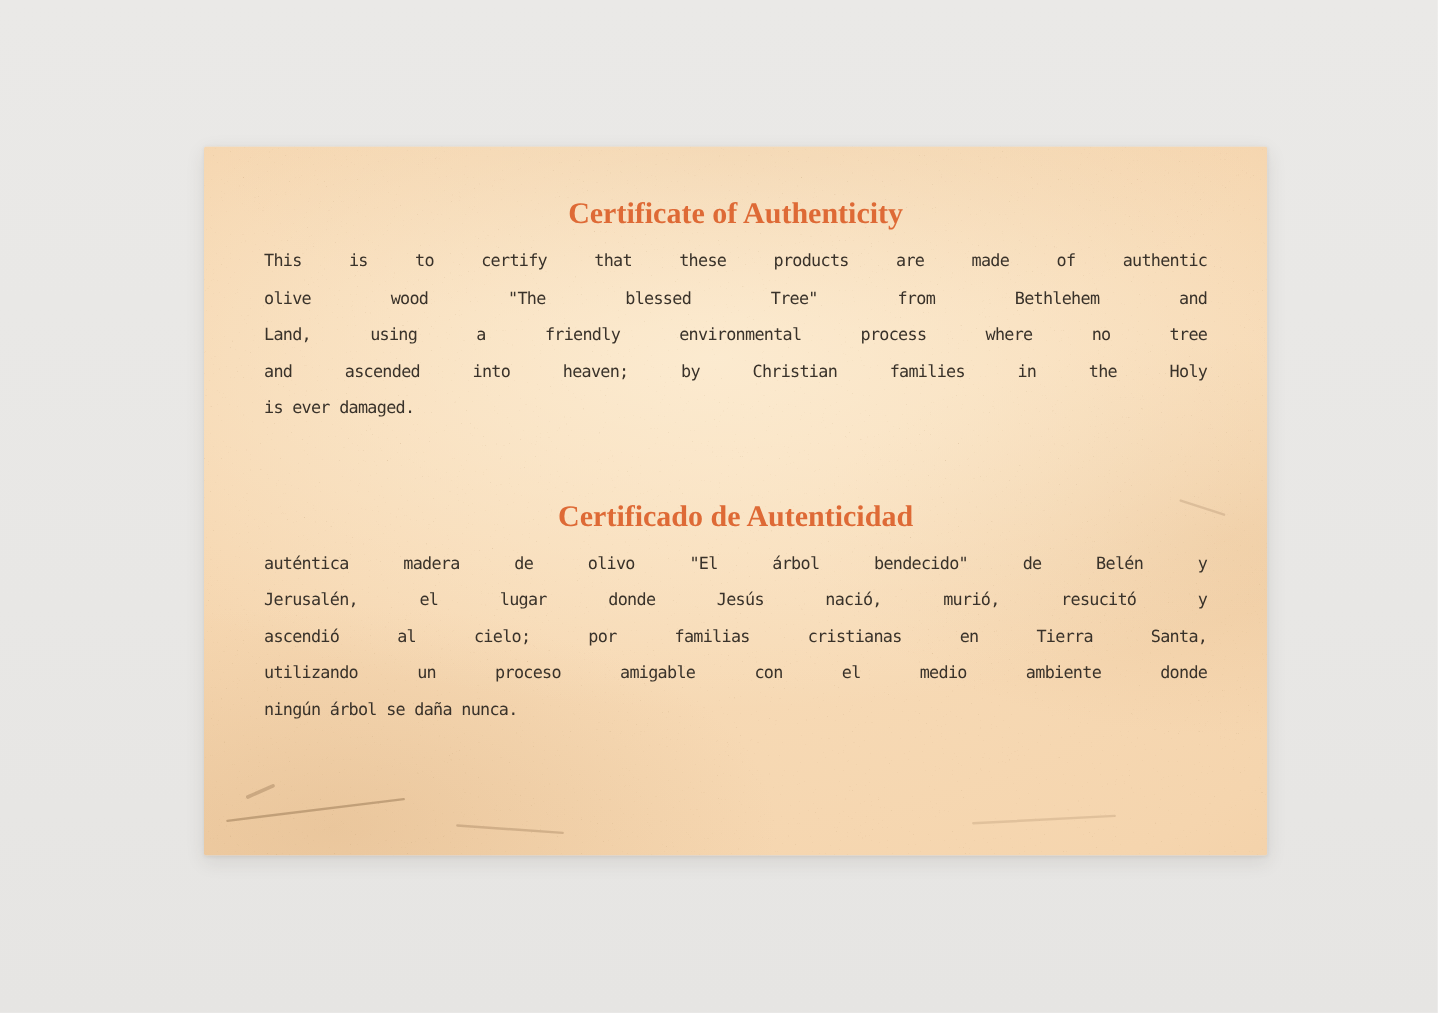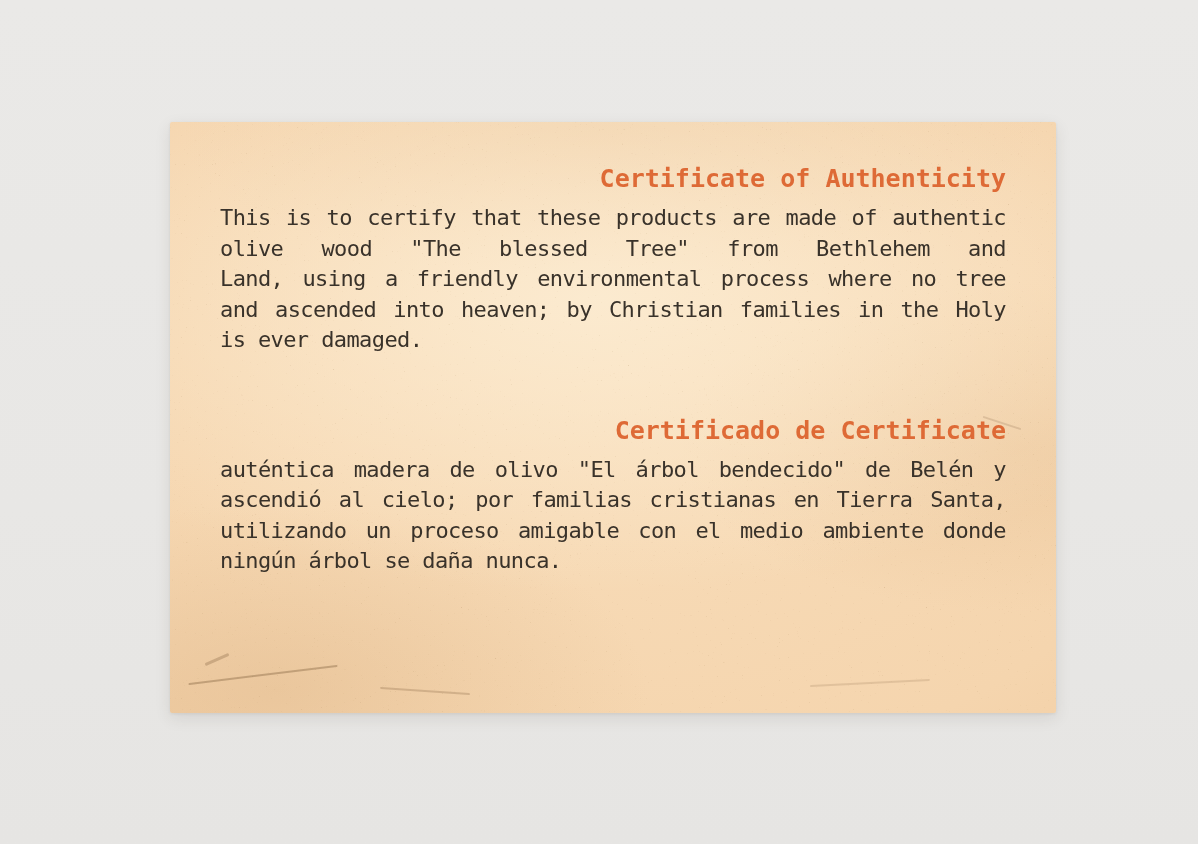--- a/index.html
+++ b/index.html
@@ -57,33 +57,34 @@
   .scratch.s5 { left: 640px; top: 560px; width: 120px; height: 2px; transform: rotate(-3deg); opacity: .45; }
 
   .content {
     position: absolute;
     inset: 0;
     padding: 42px 50px 0 50px;
     box-sizing: border-box;
   }
   .section-title {
     margin: 0 0 9px 0;
-    text-align: right;
+    text-align: center;
     font-size: 25px;
     line-height: 30px;
     font-weight: bold;
     letter-spacing: 0px;
     color: #de6a36;
+    font-family: Liberation Serif, serif;
   }
   .section-es .section-title {
     margin-top: 60px;
   }
   .body-text {
     color: #39322a;
-    font-size: 22px;
+    font-size: 14px;
     line-height: 30.5px;
     letter-spacing: -0.6px;
     font-weight: normal;
   }
   .line {
     text-align: justify;
     text-align-last: justify;
     white-space: normal;
   }
   .line.last {
@@ -123,23 +124,24 @@
         <div class="body-text">
           <div class="line">This is to certify that these products are made of authentic</div>
           <div class="line">olive wood "The blessed Tree" from Bethlehem and</div>
           <div class="line">Land, using a friendly environmental process where no tree</div>
           <div class="line">and ascended into heaven; by Christian families in the Holy</div>
           <div class="line last">is ever damaged.</div>
         </div>
       </section>
 
       <section class="section-es">
-        <h1 class="section-title">Certificado de Certificate</h1>
+        <h1 class="section-title">Certificado de Autenticidad</h1>
         <div class="body-text">
           <div class="line">auténtica madera de olivo "El árbol bendecido" de Belén y</div>
+          <div class="line">Jerusalén, el lugar donde Jesús nació, murió, resucitó y</div>
           <div class="line">ascendió al cielo; por familias cristianas en Tierra Santa,</div>
           <div class="line">utilizando un proceso amigable con el medio ambiente donde</div>
           <div class="line last">ningún árbol se daña nunca.</div>
         </div>
       </section>
 
     </div>
   </div>
 </div>
 

